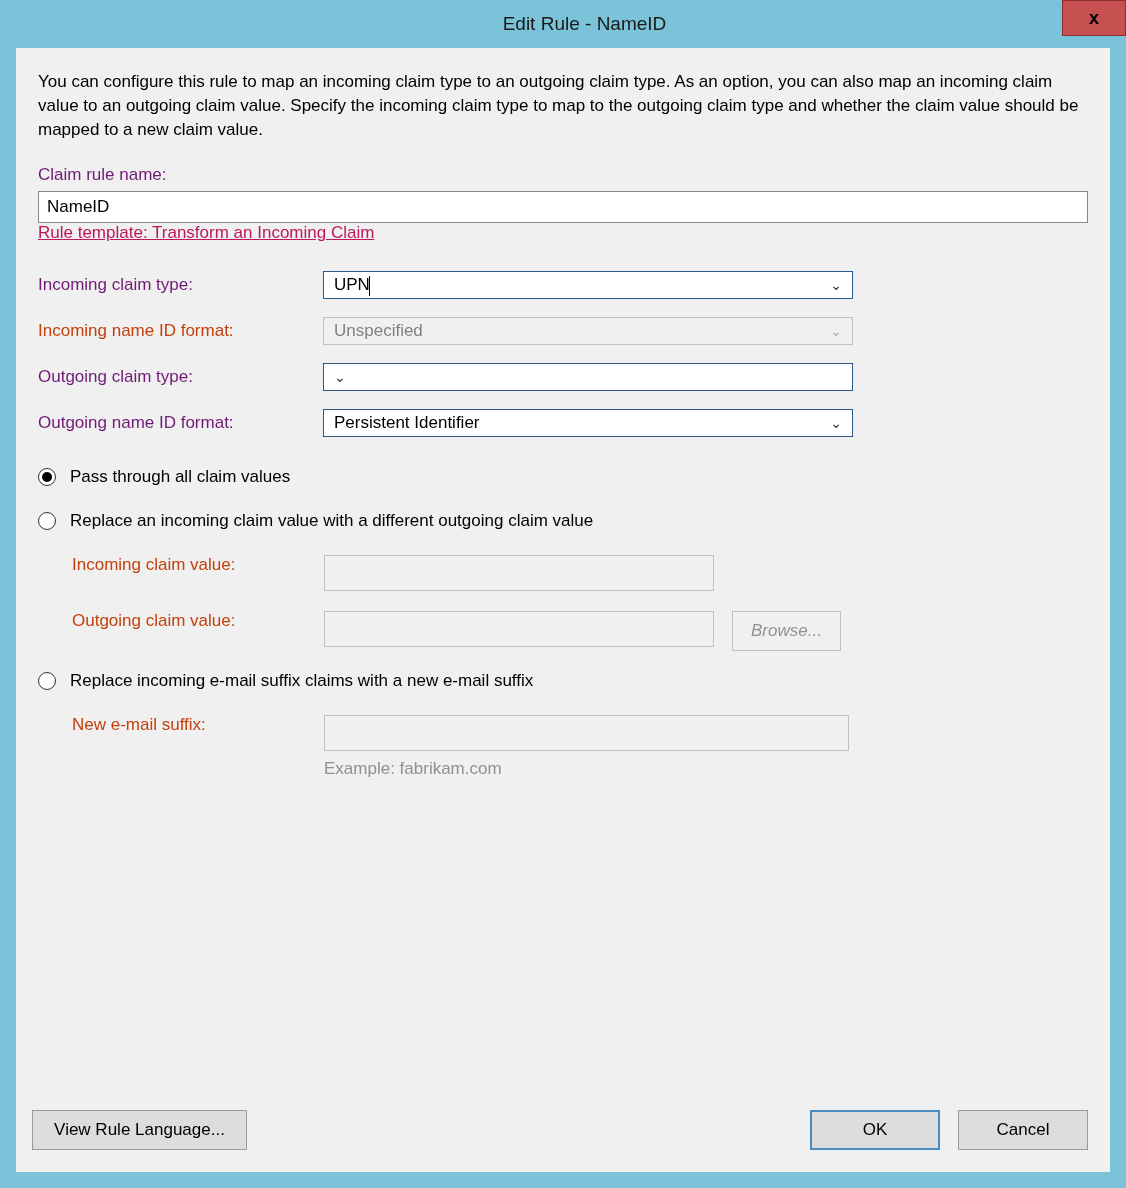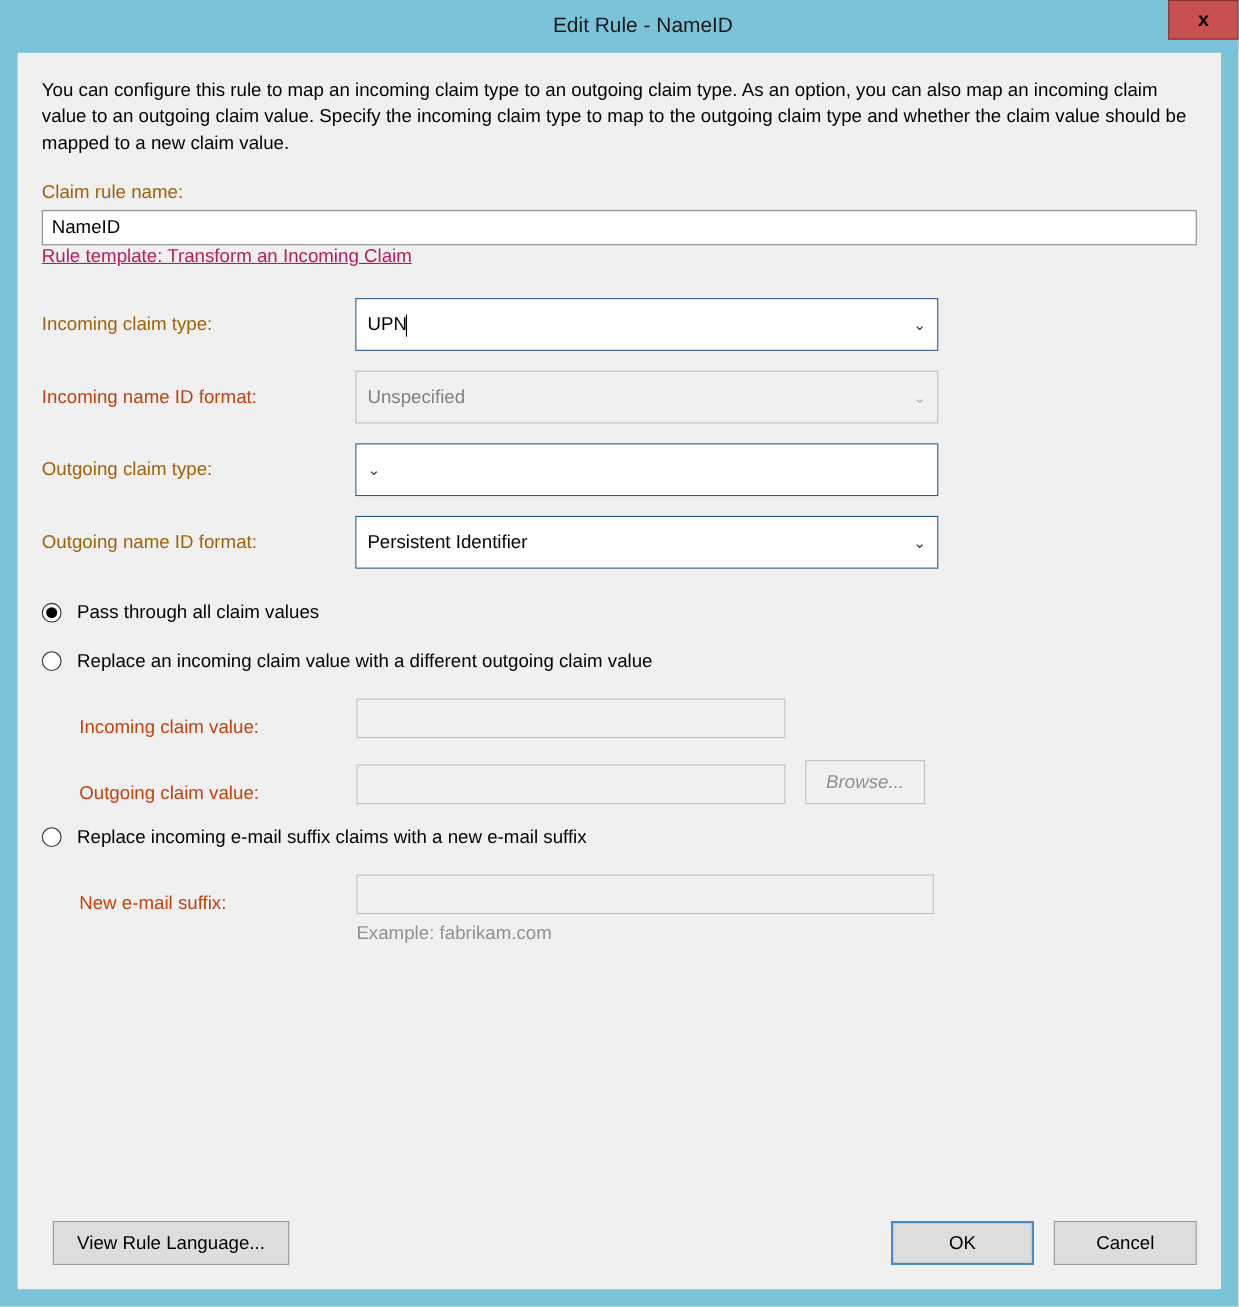--- a/index.html
+++ b/index.html
@@ -60,21 +60,21 @@
       padding: 22px 22px 22px 22px;
     }
     .description {
       font-size: 17px;
       color: #000;
       line-height: 1.4;
       margin-bottom: 24px;
     }
     .form-label {
       font-size: 17px;
-      color: #a16207;
+      color: #701a75;
       display: block;
       margin-bottom: 6px;
     }
     .form-label.disabled {
       color: #c2410c;
     }
     .text-input {
       width: 100%;
       height: 32px;
       border: 1px solid #888;
@@ -93,21 +93,21 @@
       display: flex;
       align-items: center;
       margin-bottom: 18px;
     }
     .form-row .form-label {
       width: 285px;
       margin-bottom: 0;
     }
     .combo {
       flex: 0 0 530px;
-      height: 48px;
+      height: 28px;
       border: 1px solid #2a5a8a;
       background: #fff;
       display: flex;
       align-items: center;
       justify-content: space-between;
       padding: 0 10px;
       font-size: 17px;
       cursor: pointer;
       position: relative;
     }
@@ -156,21 +156,21 @@
       background: #000;
       display: block;
     }
     .radio-label {
       font-size: 17px;
       color: #000;
       cursor: pointer;
     }
     .sub-row {
       display: flex;
-      align-items: flex-end;
+      align-items: flex-start;
       margin-left: 34px;
       margin-bottom: 20px;
     }
     .sub-row .form-label {
       width: 252px;
       margin-bottom: 0;
     }
     .disabled-input {
       width: 390px;
       height: 36px;
@@ -194,21 +194,21 @@
     }
     .example-text {
       margin-left: 286px;
       margin-top: -12px;
       font-size: 17px;
       color: #909090;
     }
     .button-bar {
       position: absolute;
       bottom: 22px;
-      left: 32px;
+      left: 16px;
       right: 22px;
       display: flex;
       align-items: flex-start;
     }
     .button-bar .spacer {
       flex: 1;
     }
     .btn {
       height: 40px;
       padding: 0 20px;

